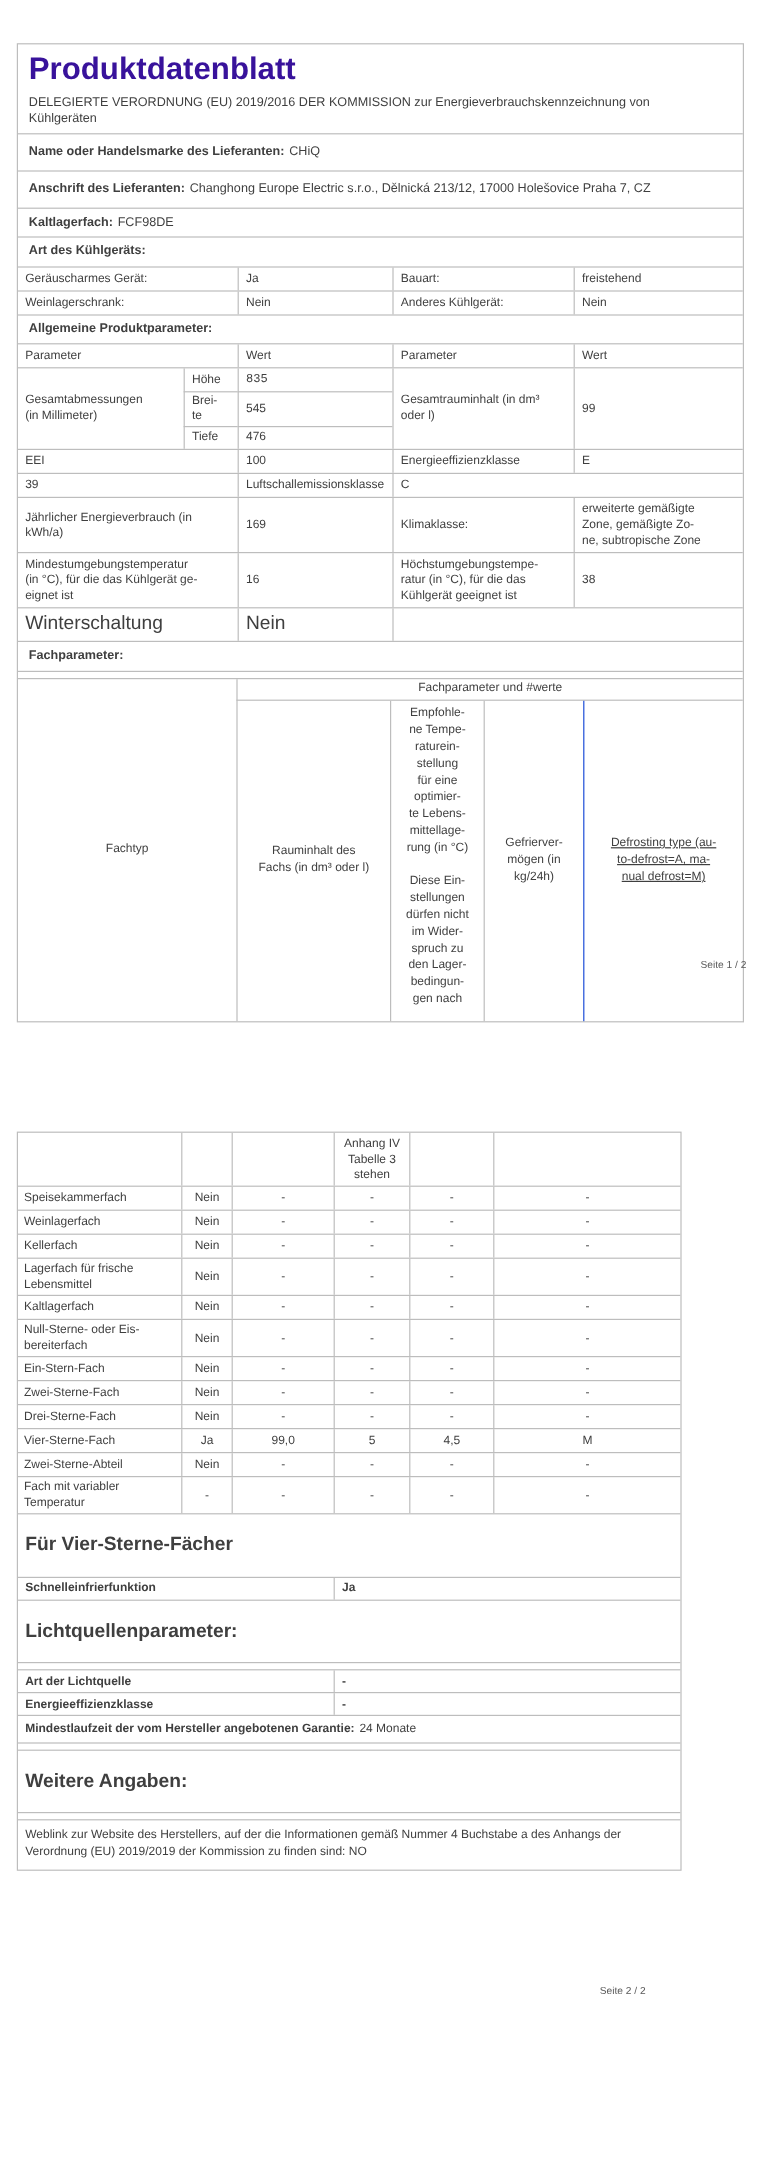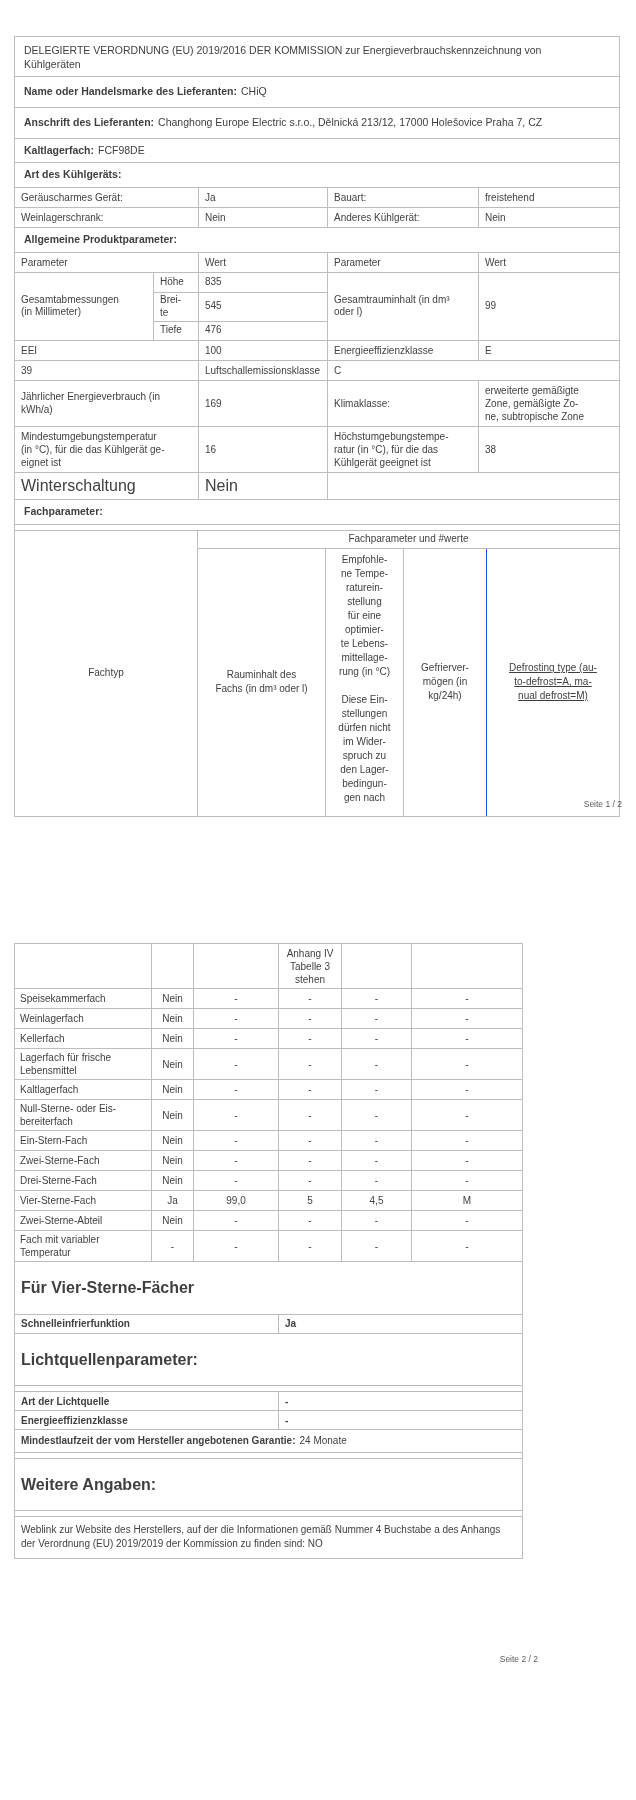--- a/index.html
+++ b/index.html
@@ -29,21 +29,21 @@
 
   .g4 { display:grid; grid-template-columns:183px 129px 151px 1fr; }
   .g4 > div { padding:3px 6px; box-sizing:border-box; display:flex; align-items:center; font-size:10px; line-height:1.3; }
   .g4 > div + div { border-left:1px solid #bdbdbd; }
   .ph > div { min-height:19px; }
   .tall > div { min-height:19px; }
 
   .dims { display:grid; grid-template-columns:138px 45px 129px 151px 1fr; grid-template-rows:19px 29px 19px; }
   .dims > div { padding:2px 6px; box-sizing:border-box; display:flex; align-items:center; font-size:10px; line-height:1.25; }
   .dA { grid-column:1; grid-row:1/4; }
-  .dB1{ grid-column:2; grid-row:1; } .dC1{ grid-column:3; grid-row:1; }
+  .dB1{ grid-column:2; grid-row:1; } .dC1{ grid-column:3; grid-row:1;font-family:Liberation Mono, monospace; }
   .dB2{ grid-column:2; grid-row:2; } .dC2{ grid-column:3; grid-row:2; }
   .dB3{ grid-column:2; grid-row:3; } .dC3{ grid-column:3; grid-row:3; }
   .dD { grid-column:4; grid-row:1/4; } .dE { grid-column:5; grid-row:1/4; }
   .dims > div:not(.dA) { border-left:1px solid #bdbdbd; }
   .dB2,.dC2,.dB3,.dC3 { border-top:1px solid #bdbdbd; }
 
   .wrow { display:grid; grid-template-columns:183px 129px 1fr; }
   .wrow > div { padding:3px 6px; min-height:19px; box-sizing:border-box; display:flex; align-items:center; font-size:16px; }
   .wrow > div + div { border-left:1px solid #bdbdbd; }
 
@@ -55,21 +55,21 @@
   .fty  { grid-column:1; grid-row:1/3; display:flex; align-items:center; justify-content:center; }
   .fspan{ grid-column:2/6; grid-row:1; border-left:1px solid #bdbdbd; border-bottom:1px solid #bdbdbd;
           display:flex; align-items:center; justify-content:center; }
   .fvol { grid-column:2; grid-row:2; border-left:1px solid #bdbdbd; display:flex; align-items:center; justify-content:center; text-align:center; }
   .ftemp{ grid-column:3; grid-row:2; border-left:1px solid #bdbdbd; text-align:center; padding-top:4px; }
   .ffre { grid-column:4; grid-row:2; border-left:1px solid #bdbdbd; display:flex; align-items:center; justify-content:center; text-align:center; }
   .fdef { grid-column:5; grid-row:2; border-left:1px solid #1d4ed8; display:flex; align-items:center; justify-content:center; text-align:center;text-decoration:underline; }
 
   
   .page2 {
-    position:absolute; left:14px; top:943px; width:509px;
+    position:absolute; left:14px; top:943px; width:554px;
     border:1px solid #bdbdbd; background:#fff; box-sizing:border-box;
   }
   .page2 > :first-child { border-top:none; }
   .g6 { display:grid; grid-template-columns:136px 42px 85px 63px 70px 1fr; border-top:1px solid #bdbdbd; }
   .g6 > div { box-sizing:border-box; padding:2px 5px; min-height:19px; font-size:10px; line-height:1.3;
               display:flex; align-items:center; justify-content:center; text-align:center; }
   .g6 > div + div { border-left:1px solid #bdbdbd; }
   .g6 > div.lc { justify-content:flex-start; text-align:left; }
   .cont { height:44px; }
   .cont > div { align-items:flex-start; padding-top:3px; }
@@ -87,20 +87,21 @@
   .footer { position:absolute; font-size:8.5px; color:#595959; }
   .f1 { top:799px; right:14px; }
   .f2 { top:1654px; right:98px;text-align:right; }
 </style>
 </head>
 <body>
 
 <div class="page1">
 
   <div class="title-block">
+    <h1>Produktdatenblatt</h1>
     <div class="reg preline">DELEGIERTE VERORDNUNG (EU) 2019/2016 DER KOMMISSION zur Energieverbrauchskennzeichnung von
 Kühlgeräten</div>
   </div>
 
   <div class="row kv">
     <span class="b">Name oder Handelsmarke des Lieferanten:</span><span>CHiQ</span>
   </div>
 
   <div class="row kv">
     <span class="b">Anschrift des Lieferanten:</span><span>Changhong Europe Electric s.r.o., Dělnická 213/12, 17000 Holešovice Praha 7, CZ</span>

